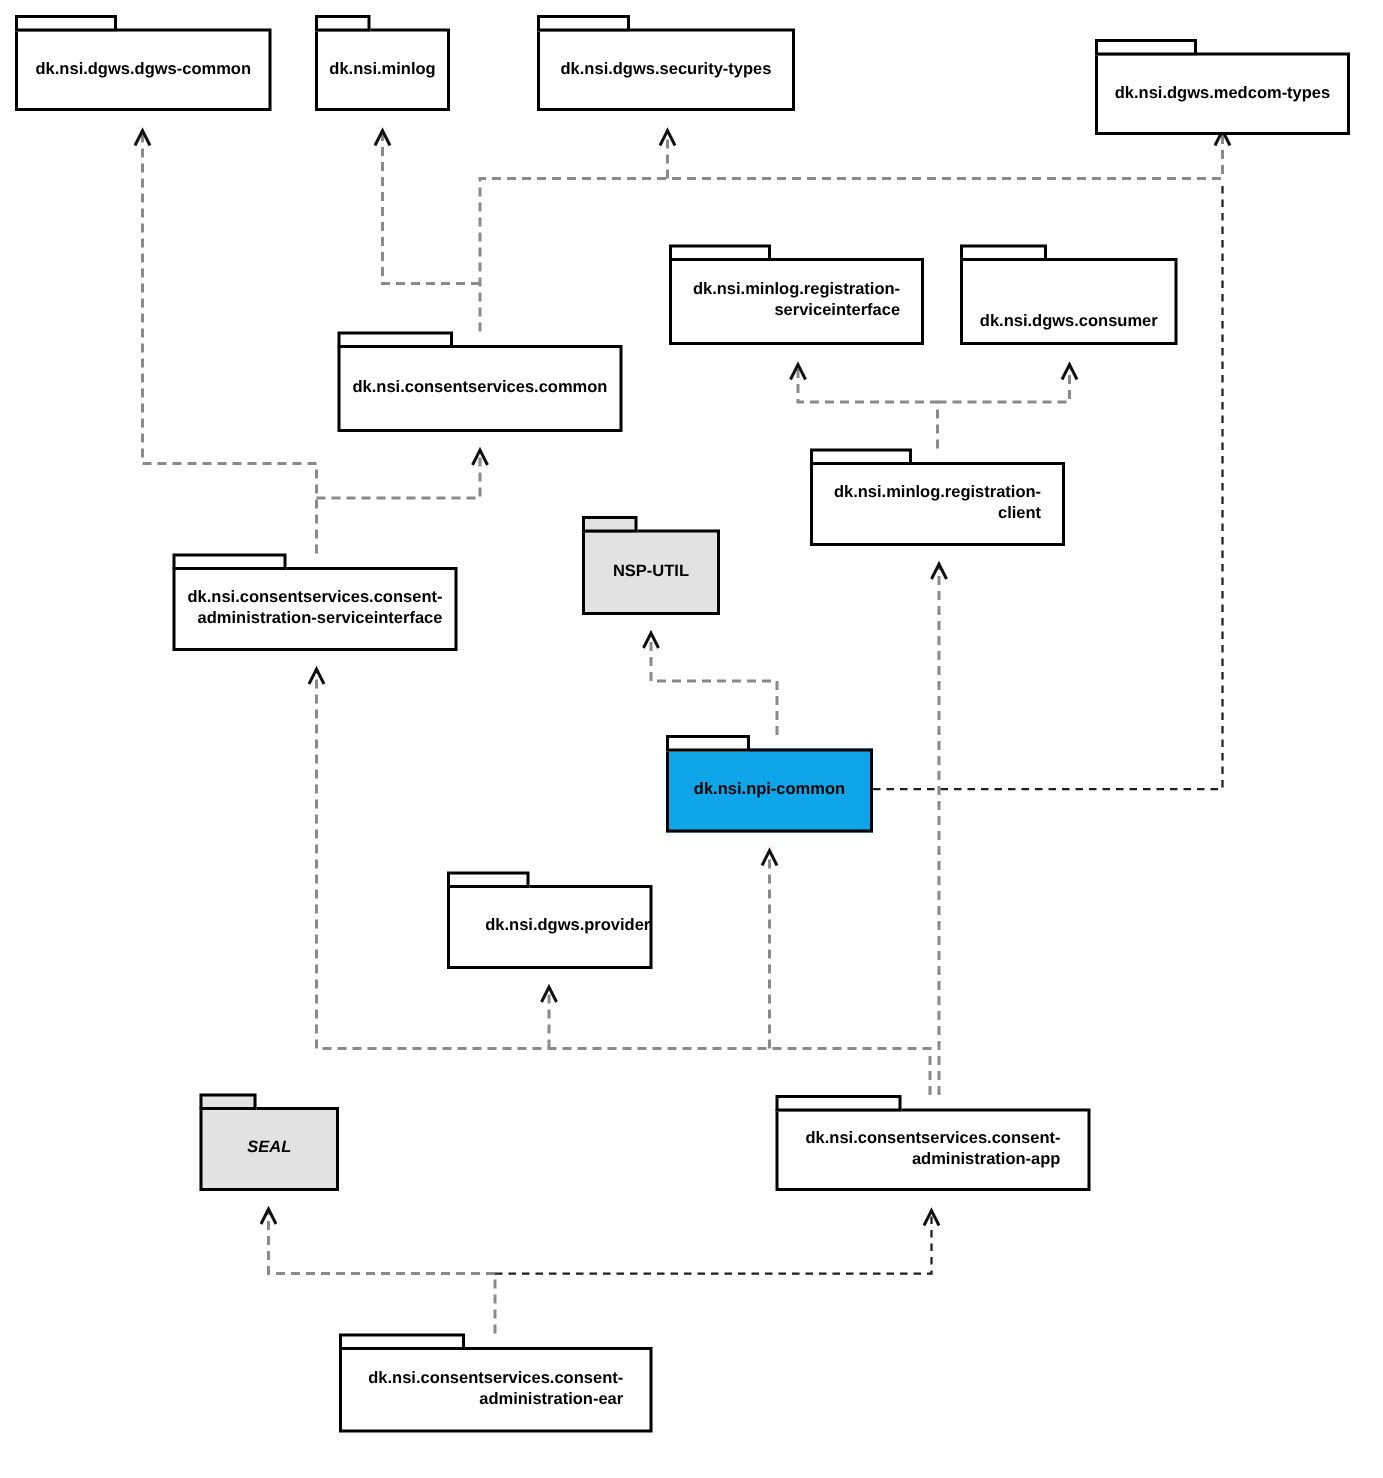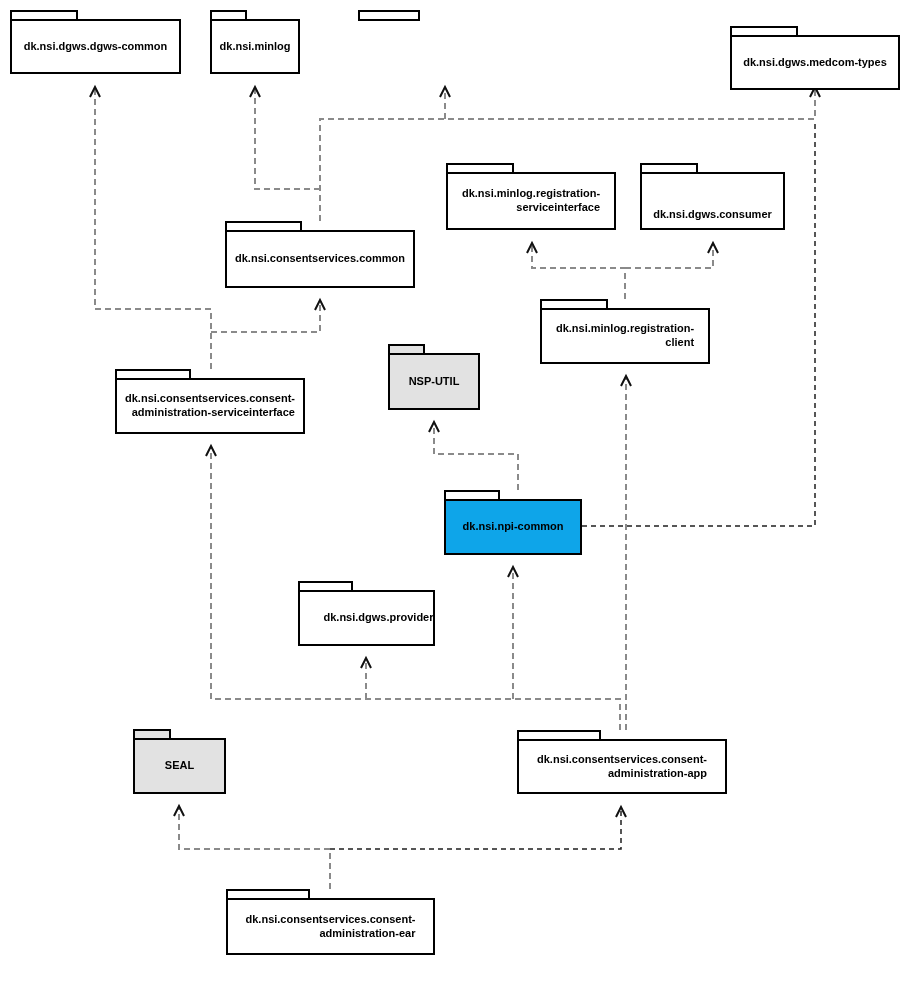--- a/index.html
+++ b/index.html
@@ -55,20 +55,23 @@
         </div>
         <div class="pkg-tab" style="width: 64px; background: rgb(255, 255, 255); border-color: rgb(0, 0, 0);"></div>
       </div>
       <div class="pkg" style="left: 210px; top: 10px; width: 90px; height: 73px;">
         <div class="pkg-body" style="width: 86px; height: 51px; background: rgb(255, 255, 255); border-color: rgb(0, 0, 0);">
           <div class="pkg-label" style="color: rgb(0, 0, 0);">dk.nsi.minlog</div>
         </div>
         <div class="pkg-tab" style="width: 33px; background: rgb(255, 255, 255); border-color: rgb(0, 0, 0);"></div>
       </div>
       <div class="pkg" style="left: 358px; top: 10px; width: 172px; height: 73px;">
+        <div class="pkg-body" style="width: 168px; height: 51px; background: rgb(255, 255, 255); border-color: rgb(0, 0, 0);">
+          <div class="pkg-label" style="color: rgb(0, 0, 0);">dk.nsi.dgws.security-types</div>
+        </div>
         <div class="pkg-tab" style="width: 58px; background: rgb(255, 255, 255); border-color: rgb(0, 0, 0);"></div>
       </div>
       <div class="pkg" style="left: 730px; top: 26px; width: 170px; height: 73px;">
         <div class="pkg-body" style="width: 166px; height: 51px; background: rgb(255, 255, 255); border-color: rgb(0, 0, 0);">
           <div class="pkg-label" style="color: rgb(0, 0, 0);">dk.nsi.dgws.medcom-types</div>
         </div>
         <div class="pkg-tab" style="width: 64px; background: rgb(255, 255, 255); border-color: rgb(0, 0, 0);"></div>
       </div>
       <div class="pkg" style="left: 446px; top: 163px; width: 170px; height: 76px;">
         <div class="pkg-body" style="width: 166px; height: 54px; background: rgb(255, 255, 255); border-color: rgb(0, 0, 0);">
@@ -115,21 +118,21 @@
         </div>
         <div class="pkg-tab" style="width: 52px; background: rgb(255, 255, 255); border-color: rgb(0, 0, 0);"></div>
       </div>
       <div class="pkg" style="left: 298px; top: 581px; width: 137px; height: 74px;">
         <div class="pkg-body" style="width: 133px; height: 52px; background: rgb(255, 255, 255); border-color: rgb(0, 0, 0);">
           <div class="pkg-label" style="color: rgb(0, 0, 0); margin-left: 24px;">dk.nsi.dgws.provider</div>
         </div>
         <div class="pkg-tab" style="width: 51px; background: rgb(255, 255, 255); border-color: rgb(0, 0, 0);"></div>
       </div>
       <div class="pkg" style="left: 133px; top: 729px; width: 93px; height: 74px;">
-        <div class="pkg-body" style="width: 89px; height: 52px; background: rgb(226, 226, 226); border-color: rgb(0, 0, 0);">
+        <div class="pkg-body" style="width: 89px; height: 52px; background: rgb(226, 226, 226); border-color: rgb(0, 0, 0); font-style: italic;">
           <div class="pkg-label" style="color: rgb(0, 0, 0);">SEAL</div>
         </div>
         <div class="pkg-tab" style="width: 34px; background: rgb(226, 226, 226); border-color: rgb(0, 0, 0);"></div>
       </div>
       <div class="pkg" style="left: 517px; top: 730px; width: 210px; height: 73px;">
         <div class="pkg-body" style="width: 206px; height: 51px; background: rgb(255, 255, 255); border-color: rgb(0, 0, 0);">
           <div class="pkg-label" style="color: rgb(0, 0, 0);">dk.nsi.consentservices.consent-
 administration-app</div>
         </div>
         <div class="pkg-tab" style="width: 80px; background: rgb(255, 255, 255); border-color: rgb(0, 0, 0);"></div>

